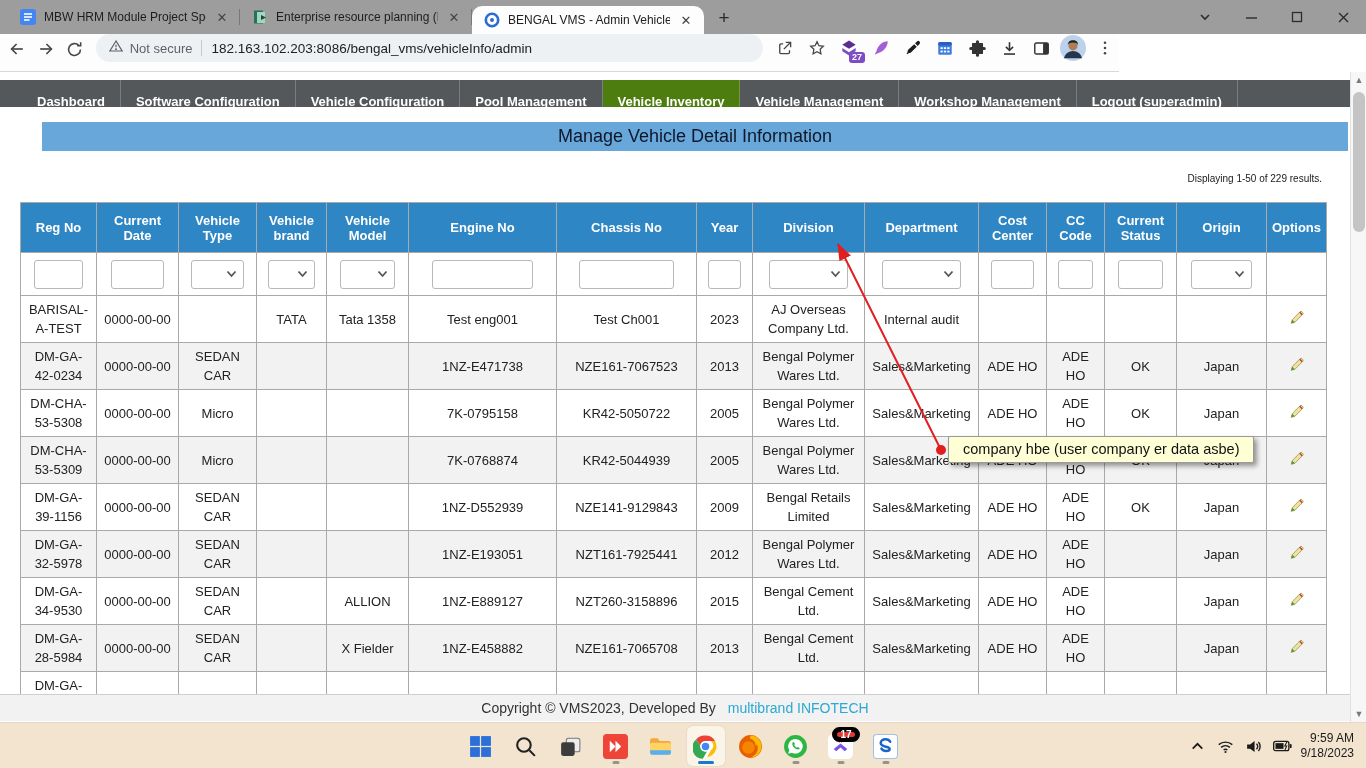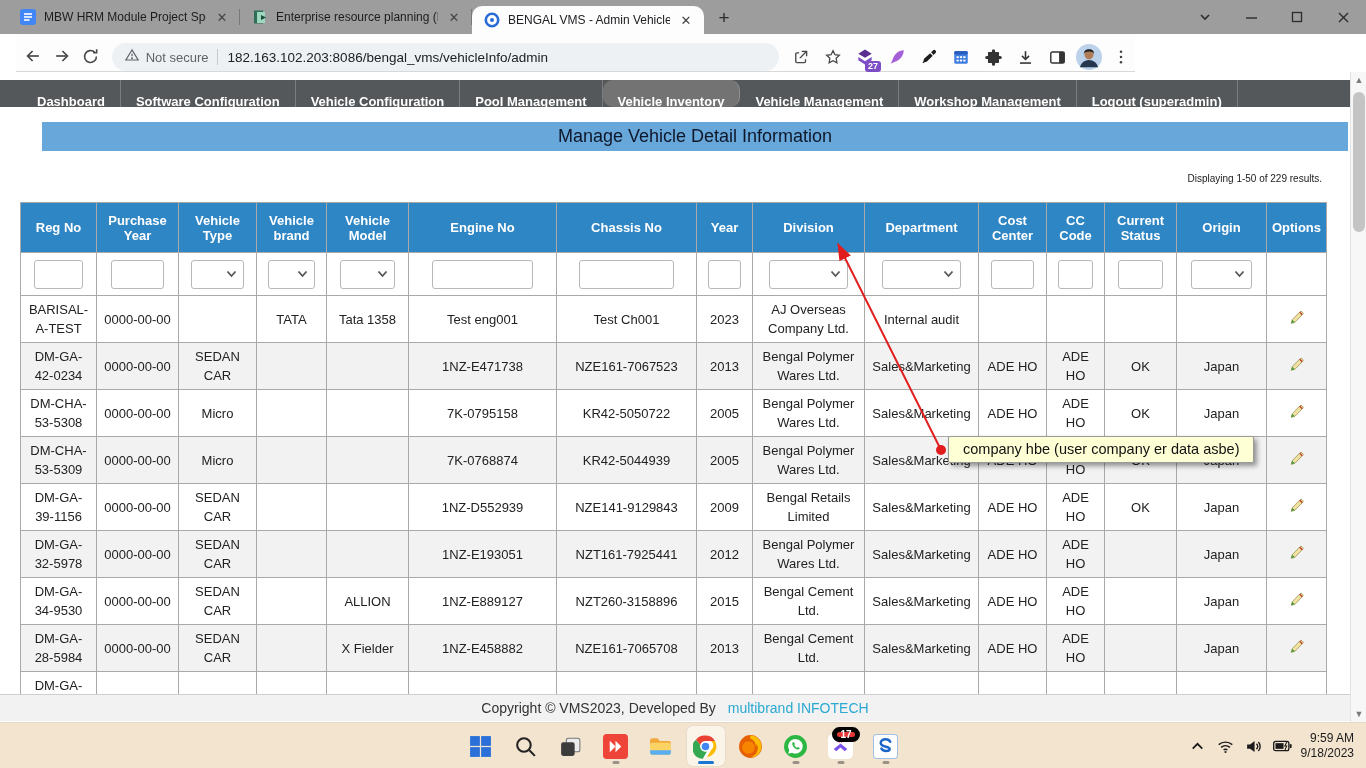--- a/index.html
+++ b/index.html
@@ -17,42 +17,42 @@
   .tab.active { background:#fdfdfd; border-radius:10px 10px 0 0; height:28px; color:#202124; }
   .tab .title { flex:1; white-space:nowrap; overflow:hidden; }
   .tab .fav { width:16px; height:16px; flex:0 0 16px; }
   .tab .close { width:16px; height:16px; flex:0 0 16px; display:flex; align-items:center;
     justify-content:center; border-radius:50%; font-size:13px; color:#444; cursor:pointer; }
   .newtab { width:28px; height:28px; margin:0 0 2px 6px; display:flex; align-items:center;
     justify-content:center; font-size:19px; color:#2c2c2c; }
   .wincontrols { position:absolute; right:0; top:0; height:34px; display:flex; align-items:center; }
   .wincontrols .wc { width:46px; height:34px; display:flex; align-items:center; justify-content:center; }
 
-  .toolbar { position:absolute; top:34px; left:16px; width:1119px; height:38px; background:#fdfdfd;
-    display:flex; align-items:flex-end; border-bottom:1px solid #d8d8d8; }
+  .toolbar { position:absolute; top:34px; left:0; width:1119px; height:38px; background:#fdfdfd;
+    display:flex; align-items:flex-start; border-bottom:1px solid #d8d8d8; }
   .navbtn { width:30px; height:30px; margin-left:6px; display:flex; align-items:center;
     justify-content:center; border-radius:50%; }
   .omnibox { margin-left:10px; width:880px; height:28px; background:#eef1f4; border-radius:14px;
     display:flex; align-items:center; padding:0 12px; }
   .omnibox .sec { color:#5f6368; font-size:13px; margin:0 8px 0 6px; }
   .omnibox .div { width:1px; height:16px; background:#c6c9cc; margin-right:10px; }
   .omnibox .url { color:#202124; font-size:13.5px; white-space:nowrap; }
   .tb-icons { display:flex; align-items:center; margin-left:8px; gap:4px; }
   .tbi { width:28px; height:28px; display:flex; align-items:center; justify-content:center; position:relative; }
   .badge-ext { position:absolute; bottom:-1px; right:-2px; background:#7c4dc4; color:#fff;
     font-size:9px; font-weight:bold; padding:1px 3px; border-radius:3px; line-height:1; }
 
   
   .viewport { position:absolute; top:72px; left:0; width:1366px; height:650px; background:#fff; }
 
   .navbar { position:absolute; top:8px; left:0; right:16px; height:27px; background:#55585b;
     display:flex; padding-left:22px; }
   .nav-item { padding:8px 15px; line-height:27px; color:#fff; font-size:13px; font-weight:bold;
     border-right:1px solid rgba(255,255,255,.22); cursor:pointer; white-space:nowrap; }
-  .nav-item.active { background:#737373;border-radius:10px; }
+  .nav-item.active { background:#4d7c0f; }
 
   .title-bar { position:absolute; top:50px; left:20px; width:1306px; height:29px; background:#67a7da;
     color:#0f172a; font-size:18px; display:flex; align-items:center; justify-content:center;margin-left:22px; }
   .results { position:absolute; top:101px; right:44px; font-size:10px; color:#1a1a1a; }
 
   .table-wrap { position:absolute; top:130px; left:20px; width:1306px; }
   table { border-collapse:collapse; table-layout:fixed; width:1306px; font-size:13px; color:#222; }
   th, td { border:1px solid #a9a9a9; text-align:center; }
   th { background:#2f86c4; color:#fff; font-weight:bold; height:50px; padding:2px 4px; font-size:13px; }
   tr.filters td { height:43px; background:#fff; padding:5px 4px; }
@@ -304,21 +304,21 @@
             <col style="width: 114px;">
             <col style="width: 68px;">
             <col style="width: 58px;">
             <col style="width: 72px;">
             <col style="width: 90px;">
             <col style="width: 60px;">
           </colgroup>
           <thead>
             <tr>
               <th>Reg No</th>
-              <th>Purchase Year</th>
+              <th>Current Date</th>
               <th>Vehicle Type</th>
               <th>Vehicle brand</th>
               <th>Vehicle Model</th>
               <th>Engine No</th>
               <th>Chassis No</th>
               <th>Year</th>
               <th>Division</th>
               <th>Department</th>
               <th>Cost Center</th>
               <th>CC Code</th>

